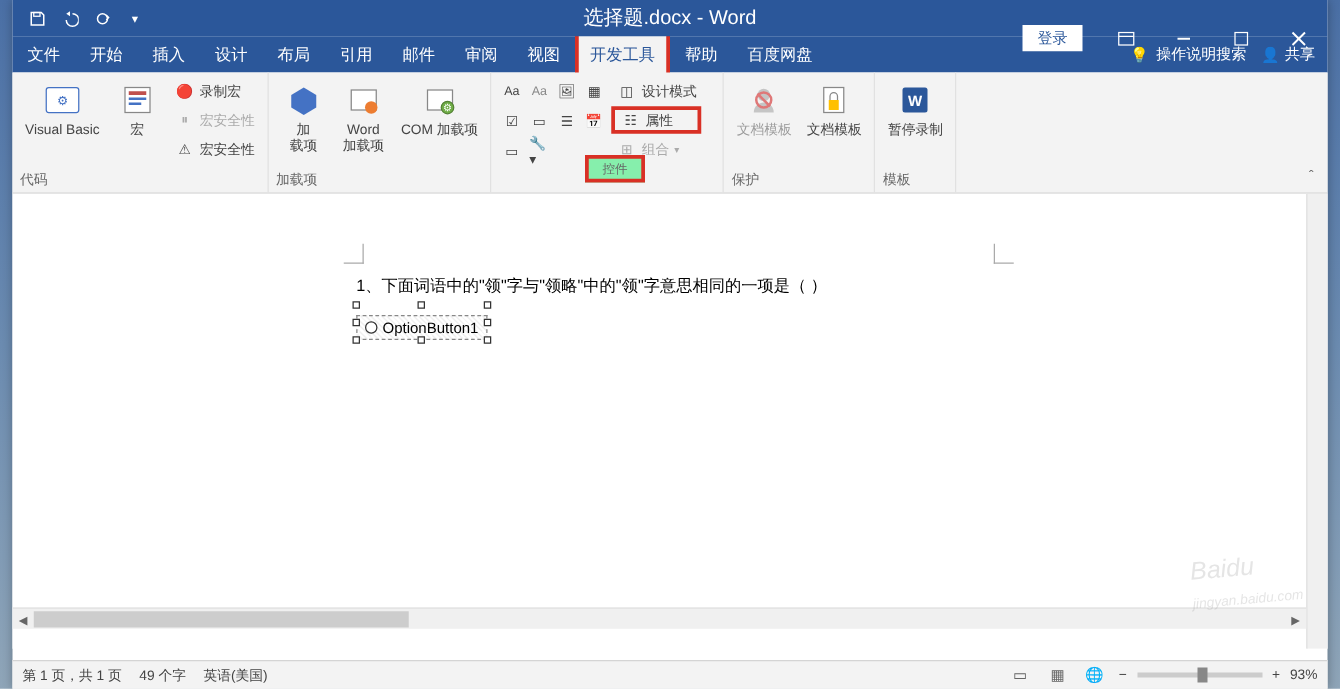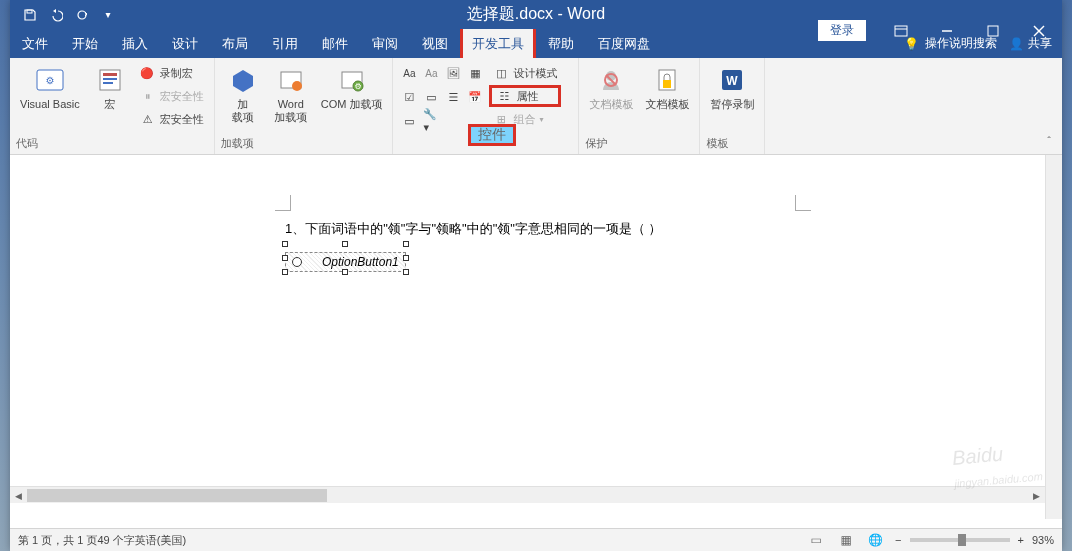--- a/index.html
+++ b/index.html
@@ -38,31 +38,31 @@
 .collapse-btn { position: absolute; right: 4px; bottom: 4px; width: 18px; height: 18px; display: flex; align-items: center; justify-content: center; cursor: pointer; color: #666; font-size: 11px; }
 
 .doc-area { background: #fff; height: 364px; position: relative; overflow: hidden; }
 .page { position: absolute; left: 180px; top: 10px; width: 680px; }
 .page-corner-tl { position: absolute; left: 85px; top: 30px; width: 16px; height: 16px; border-left: 1px solid #aaa; border-top: 1px solid #aaa; transform: rotate(180deg); }
 .page-corner-tr { position: absolute; left: 605px; top: 30px; width: 16px; height: 16px; border-left: 1px solid #aaa; border-top: 1px solid #aaa; transform: rotate(-90deg); }
 .content { position: absolute; left: 95px; top: 55px; width: 530px; font-size: 13px; color: #000; font-family: SimSun, serif; }
 .content-line { margin-bottom: 6px; }
 .options-line { display: flex; gap: 0; }
 .opt { width: 130px; }
-.option-control { margin-top: 8px; padding: 2px 6px; border: 1px dashed #888; background: repeating-linear-gradient(45deg, transparent, transparent 2px, #eee 2px, #eee 3px); display: inline-flex; align-items: center; gap: 20px; font-family: SimSun, monospace; font-size: 12px; font-style: italic; }
+.option-control { margin-top: 8px; padding: 2px 6px; border: 1px dashed #888; background: repeating-linear-gradient(45deg, transparent, transparent 2px, #eee 2px, #eee 3px); display: inline-flex; align-items: center; gap: 4px; font-family: SimSun, monospace; font-size: 12px; }
 .radio-circle { width: 10px; height: 10px; border: 1px solid #333; border-radius: 50%; background: #fff; }
 .handle { width: 6px; height: 6px; background: #fff; border: 1px solid #333; position: absolute; }
 
 .scrollbar-v { position: absolute; right: 0; top: 0; width: 17px; height: 100%; background: #f0f0f0; border-left: 1px solid #e0e0e0; }
 .scrollbar-h { position: absolute; left: 0; bottom: 16px; width: calc(100% - 17px); height: 17px; background: #f0f0f0; border-top: 1px solid #e0e0e0; display: flex; }
 .sb-track { flex: 1; position: relative; }
 .sb-thumb-h { position: absolute; left: 0; top: 2px; height: 13px; width: 300px; background: #cdcdcd; }
 .sb-arrow { width: 17px; height: 17px; display: flex; align-items: center; justify-content: center; color: #666; font-size: 9px; cursor: pointer; }
 
-.statusbar { position: absolute; bottom: 0; left: 0; right: 0; height: 23px; background: #f3f3f3; border-top: 1px solid #d4d4d4; display: flex; align-items: center; font-size: 11px; color: #444; padding: 0 8px; }
+.statusbar { position: absolute; bottom: 0; left: 0; right: 0; height: 23px; background: #f3f3f3; border-top: 1px solid #d4d4d4; display: flex; align-items: center; font-size: 11px; color: #444; padding: 0 8px; gap: 14px; }
 .status-right { margin-left: auto; display: flex; align-items: center; gap: 8px; }
 .view-btn { width: 22px; height: 20px; display: flex; align-items: center; justify-content: center; cursor: pointer; font-size: 12px; color: #666; }
 .zoom-slider { width: 100px; height: 4px; background: #ccc; position: relative; }
 .zoom-thumb { position: absolute; left: 48px; top: -4px; width: 8px; height: 12px; background: #888; }
 
 .watermark { position: absolute; right: 20px; bottom: 30px; font-size: 20px; color: rgba(150,150,150,0.25); font-style: italic; transform: rotate(-5deg); pointer-events: none; }
 
 svg { display: block; }
 </style>
 </head>
@@ -274,21 +274,21 @@
           <div class="small-btn" style="color:#aaa">
               <span class="small-icon">⊞</span>
               <span>组合</span>
               <span style="font-size:8px">▾</span>
             </div>
         </div>
       </div>
       <div class="group-label" style="height:18px"></div>
     </div>
 
-    <div class="group-label-advance red-box group-label-box" style="font-size:14px;color:#666;background:#7dd3fc">控件</div>
+    <div class="group-label-advance red-box group-label-box" style="font-size:10px;color:#666;background:#86efac">控件</div>
 
 
     <div class="ribbon-group">
       <div class="group-content">
         <div class="big-btn" style="opacity:0.5">
           <div class="big-icon">
               <svg width="28" height="28">
                 <circle cx="14" cy="10" r="5" fill="#999"></circle>
                 <path d="M6 24c0-5 4-8 8-8s8 3 8 8" fill="#999"></path>
                 <circle cx="14" cy="14" r="6" fill="none" stroke="#c00" stroke-width="2"></circle>

